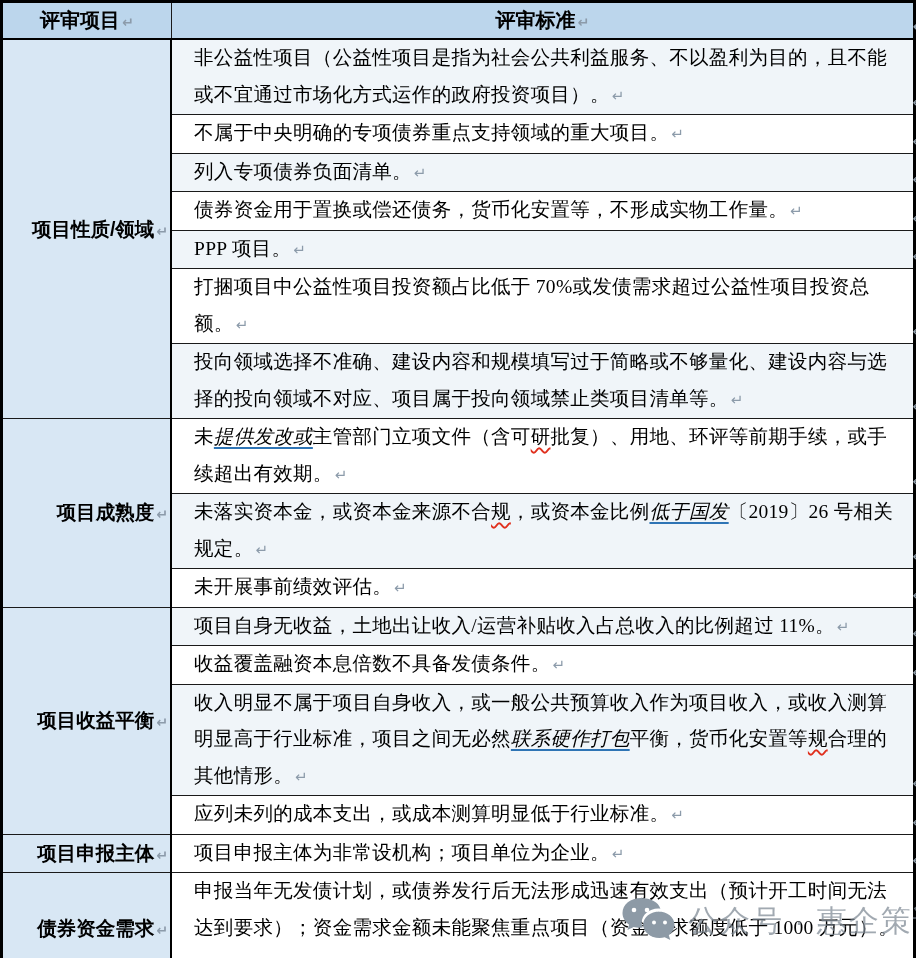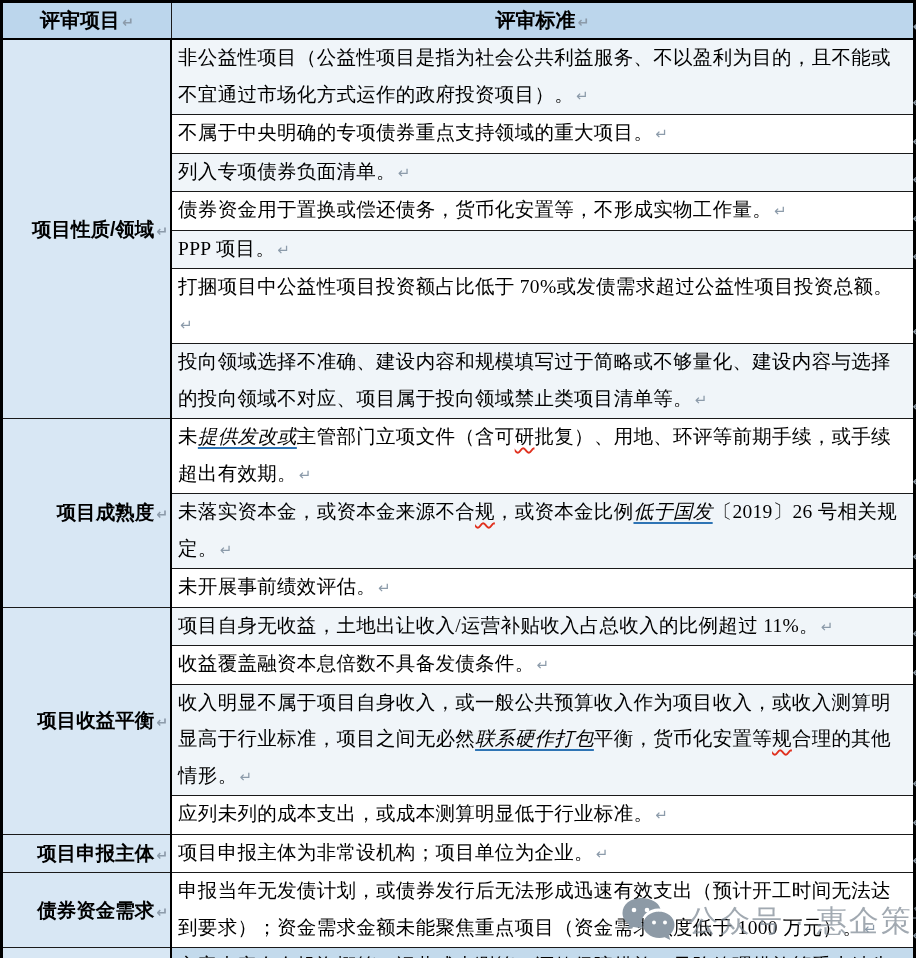--- a/index.html
+++ b/index.html
@@ -43,21 +43,21 @@
     text-align:right;
     border-right:2px solid #000;
     padding:0 2px;
   }
 
   
   td.body{
     background:#ffffff;
     font-size:19.5px;letter-spacing:.3px;color:#000;
     line-height:36.5px;
-    padding:0 10px 0 6px;
+    padding:0 10px 0 22px;
     text-align:left;
   }
   tr.tint td.body{background:#F0F5F9;}
   tr.blue-row td.body{background:#C3DAEC;}
 
   
   tr.h37{height:37px;}
   tr.h72{height:72px;}
   tr.h73{height:73px;}
   tr.h74{height:74px;}

